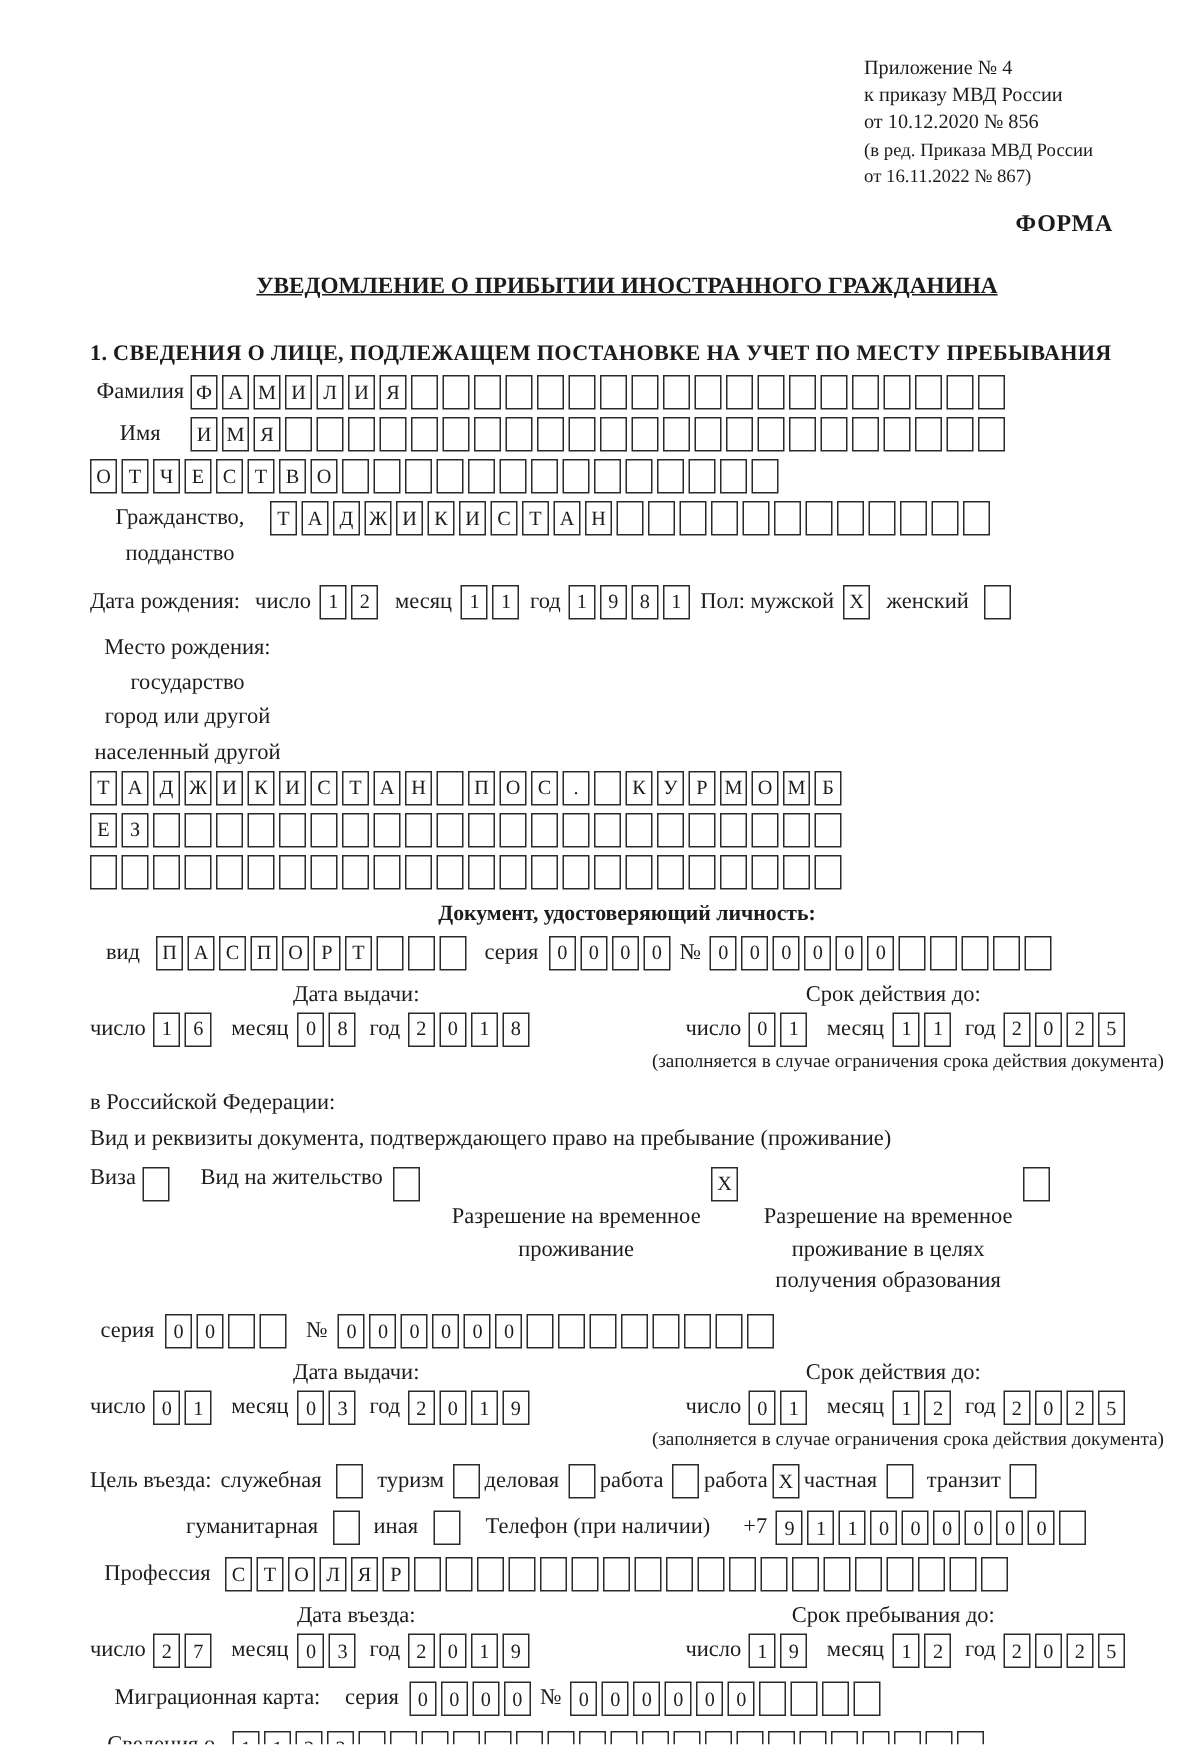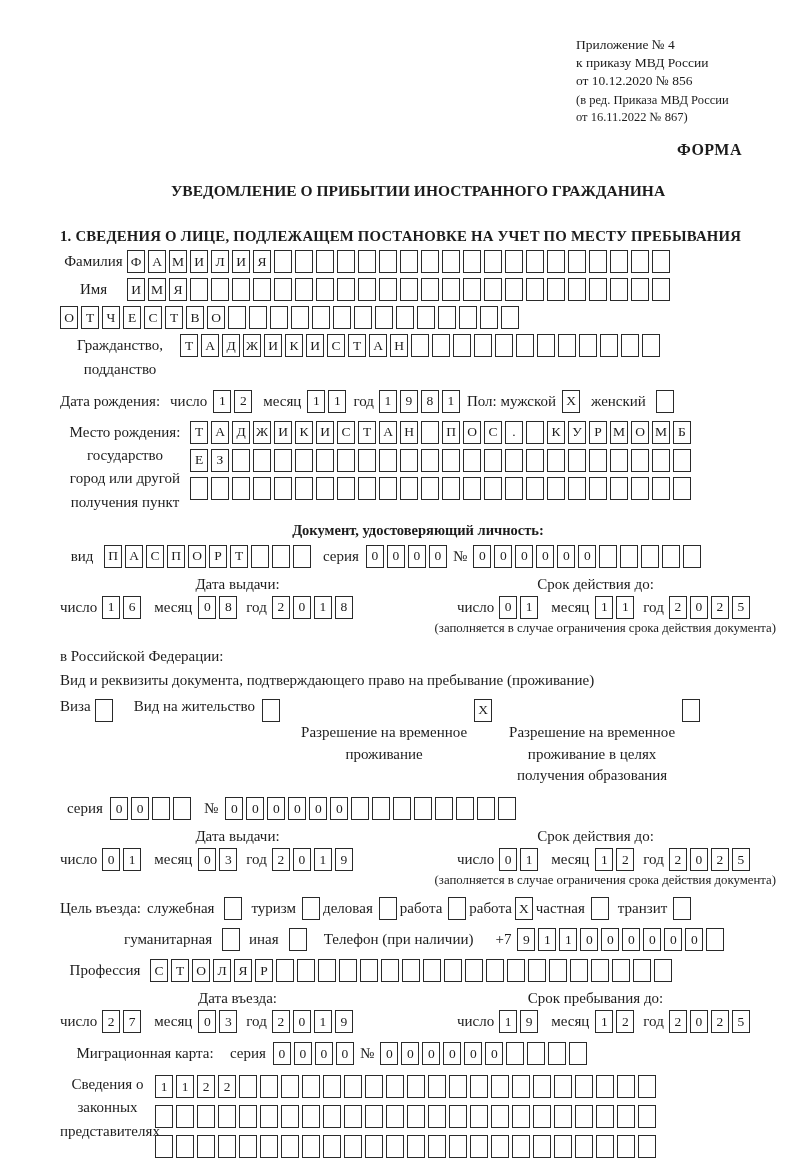--- a/index.html
+++ b/index.html
@@ -12,21 +12,21 @@
     padding:36px 24px 20px 60px;
     overflow:hidden;
     position:relative;
   }
   
   .hdr { width:190px; margin-left:auto; margin-right:10px; }
   .hdr .l { font-size:13.5px; line-height:1.35; }
   .hdr .s { font-size:12.5px; line-height:1.3; margin-top:1px; }
   .forma { text-align:right; font-weight:bold; font-size:16px; letter-spacing:.5px; margin:16px 34px 0 0; }
   
-  .title { text-align:center; font-weight:bold; font-size:15.5px; line-height:1.5; margin-top:20px; }
+  .title { text-align:center; font-weight:bold; font-size:15.5px; line-height:1.5; margin-top:20px;text-decoration:underline; }
   .blank-line { display:inline-block; width:62px; border-bottom:2px solid #333; height:12px; margin-left:8px; }
   .sec-head { font-weight:bold; font-size:14.8px; margin-top:26px; letter-spacing:.2px; }
   
   .row { display:flex; align-items:center; margin-top:5px;text-align:center; }
   .row.top { align-items:flex-start; }
   .lbl { font-size:15px; flex:none; }
   .lblock { font-size:15px; line-height:1.55; flex:none; }
   .boxes { display:flex; flex:none; }
   .boxcol { display:flex; flex-direction:column; gap:5px; }
   .cell {
@@ -227,26 +227,26 @@
     <span class="lbl" style="margin:0 6px 0 4px">Пол: мужской</span>
     <span class="boxes">
         <span class="cell">X</span>
       </span>
     <span class="lbl" style="margin:0 10px 0 8px">женский</span>
     <span class="boxes">
         <span class="cell"></span>
       </span>
   </div>
 
-  <div class="row top" style="margin-top:8px;">
+  <div class="row top" style="margin-top:8px;flex-direction:column;">
     <span class="lblock w-birth">
       <span style="display:block">Место рождения:</span>
       <span style="display:block">государство</span>
       <span style="display:block">город или другой</span>
-      <span style="display:block">получения пункт</span>
+      <span style="display:block">населенный другой</span>
     </span>
     <span class="boxcol">
       <span class="boxes">
           <span class="cell">Т</span>
           <span class="cell">А</span>
           <span class="cell">Д</span>
           <span class="cell">Ж</span>
           <span class="cell">И</span>
           <span class="cell">К</span>
           <span class="cell">И</span>

